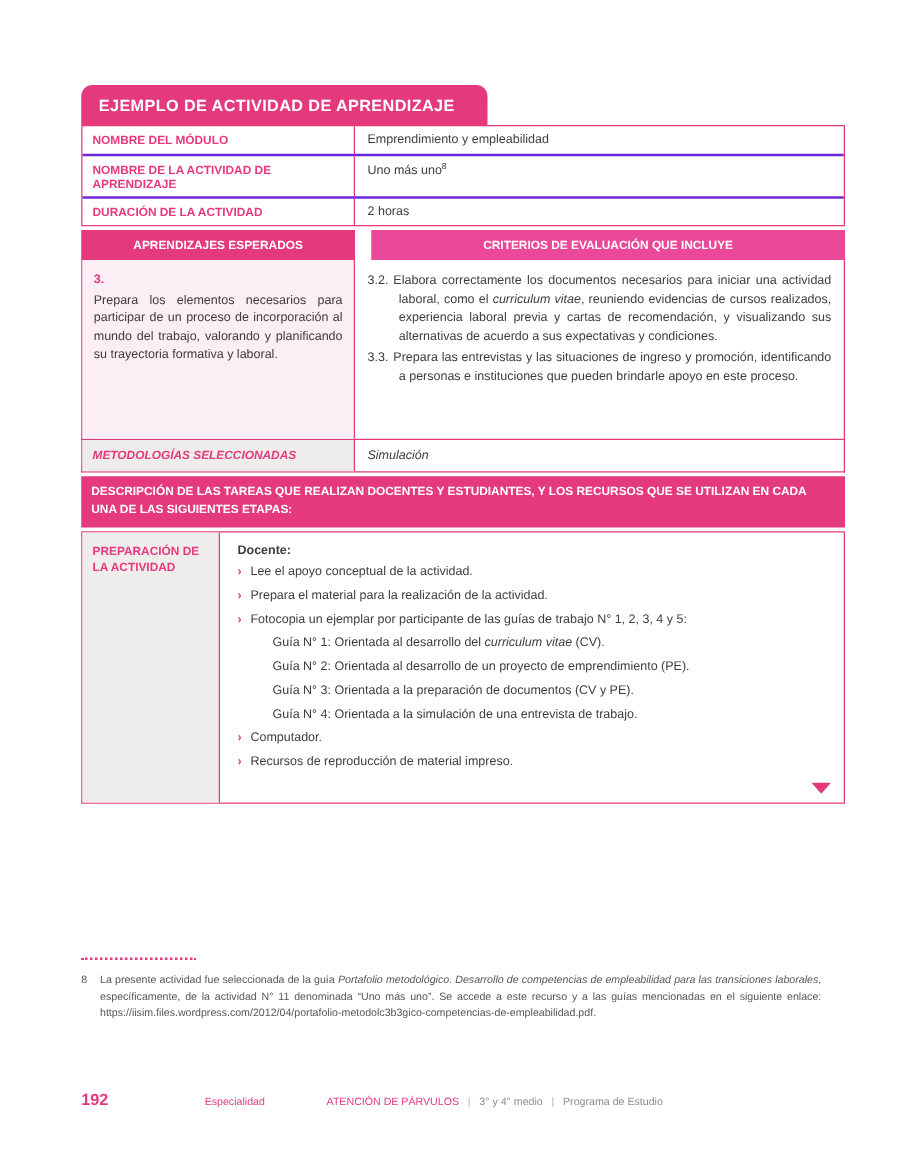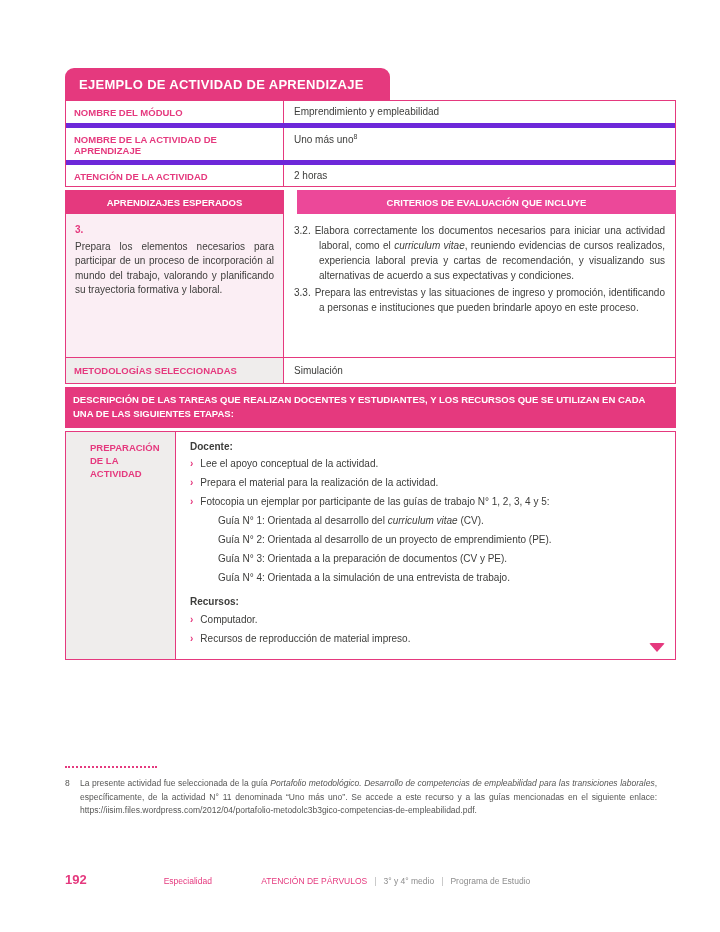--- a/index.html
+++ b/index.html
@@ -22,21 +22,21 @@
     font-size: 13px;
     letter-spacing: 0.3px;
     padding: 9px 18px 8px 14px;
     border-radius: 9px 9px 0 0;
     min-width: 325px;
   }
 
   
   .info-grid { border: 1px solid #e5397e; }
   .info-row { display: flex; min-height: 22px; }
-  .info-row + .info-row { border-top: 5px solid #6d28d9; }
+  .info-row + .info-row { border-top: 2px solid #6d28d9; }
   .info-label {
     width: 218px; flex: 0 0 218px;
     border-right: 1px solid #e5397e;
     color: #e5397e; font-weight: bold; font-size: 9.5px;
     padding: 6px 8px 4px;
   }
   .info-value { flex: 1; font-size: 10px; padding: 5px 10px 4px; }
   sup { font-size: 7px; }
 
   
@@ -60,21 +60,21 @@
   .oa-num { color: #e5397e; font-weight: bold; margin-bottom: 2px; }
   .oa-text { text-align: justify; }
   .crit-cell { flex: 1; padding: 9px 10px 8px 10px; font-size: 10px; }
   .crit-item {
     padding-left: 25px; text-indent: -25px;
     text-align: justify; line-height: 1.5; margin-bottom: 2px;
   }
   .crit-num { padding-right: 4px; }
 
   
-  .metod-row { display: flex; border: 1px solid #e5397e; border-top: none; min-height: 26px; }
+  .metod-row { display: flex; border: 1px solid #e5397e; border-top: none; min-height: 26px; font-style: italic; }
   .metod-label {
     width: 218px; flex: 0 0 218px;
     background: #efedec;
     border-right: 1px solid #e5397e;
     color: #e5397e; font-weight: bold; font-size: 9.5px;
     padding: 7px 8px 5px;
   }
   .metod-value { flex: 1; font-size: 10px; padding: 7px 10px 5px; }
 
   
@@ -85,21 +85,21 @@
     padding: 6px 10px 6px 8px;
   }
 
   
   .prep-row { display: flex; border: 1px solid #e5397e; margin-top: 3px; min-height: 218px; position: relative; }
   .prep-label {
     width: 110px; flex: 0 0 110px;
     background: #efedec;
     border-right: 1px solid #e5397e;
     color: #e5397e; font-weight: bold; font-size: 9.5px; line-height: 1.4;
-    padding: 9px 24px;
+    padding: 9px 8px;
   }
   .prep-content { flex: 1; padding: 9px 14px 8px 14px; font-size: 10px; }
   .prep-heading { font-weight: bold; margin-bottom: 5px; }
   .bullet-line { display: flex; line-height: 1.3; margin-bottom: 6px; }
   .bullet { color: #e5397e; font-weight: bold; margin-right: 7px; flex: 0 0 auto; }
   .guide-line { margin-left: 28px; line-height: 1.3; margin-bottom: 6px; }
   .recursos-heading { font-weight: bold; margin: 12px 0 6px; }
   .continuation-arrow {
     position: absolute; right: 10px; bottom: 7px;
     width: 0; height: 0;
@@ -133,21 +133,21 @@
   <div class="info-grid">
     <div class="info-row">
       <div class="info-label">NOMBRE DEL MÓDULO</div>
       <div class="info-value">Emprendimiento y empleabilidad</div>
     </div>
     <div class="info-row">
       <div class="info-label">NOMBRE DE LA ACTIVIDAD DE APRENDIZAJE</div>
       <div class="info-value"><span>Uno más uno</span><sup>8</sup></div>
     </div>
     <div class="info-row">
-      <div class="info-label">ATENCIÓN DE LA ACTIVIDAD</div>
+      <div class="info-label">DURACIÓN DE LA ACTIVIDAD</div>
       <div class="info-value">2 horas</div>
     </div>
   </div>
 
   <div class="hdr-row">
     <div class="hdr-cell hdr-left">APRENDIZAJES ESPERADOS</div>
     <div class="hdr-cell hdr-right">CRITERIOS DE EVALUACIÓN QUE INCLUYE</div>
   </div>
 
   <div class="body-row">
@@ -184,21 +184,20 @@
       <div class="bullet-line">
         <span class="bullet">›</span>
         <span>Fotocopia un ejemplar por participante de las guías de trabajo N° 1, 2, 3, 4 y 5:</span>
       </div>
 
       <div class="guide-line"><span>Guía N° 1: Orientada al desarrollo del </span><i>curriculum vitae</i><span> (CV).</span></div>
       <div class="guide-line"><span>Guía N° 2: Orientada al desarrollo de un proyecto de emprendimiento (PE).</span></div>
       <div class="guide-line"><span>Guía N° 3: Orientada a la preparación de documentos (CV y PE).</span></div>
       <div class="guide-line"><span>Guía N° 4: Orientada a la simulación de una entrevista de trabajo.</span></div>
 
-      <div class="recursos-heading">Recursos:</div>
 
       <div class="bullet-line">
         <span class="bullet">›</span>
         <span>Computador.</span>
       </div>
       <div class="bullet-line">
         <span class="bullet">›</span>
         <span>Recursos de reproducción de material impreso.</span>
       </div>
     </div>

